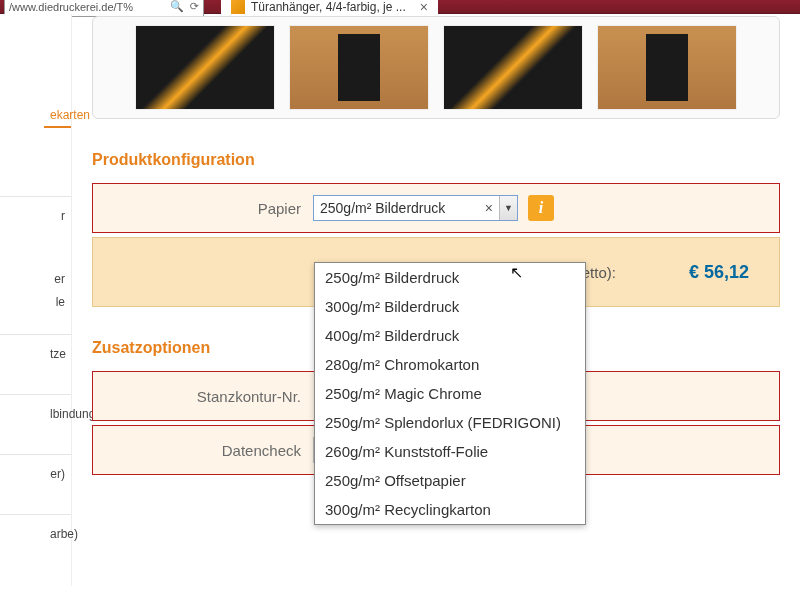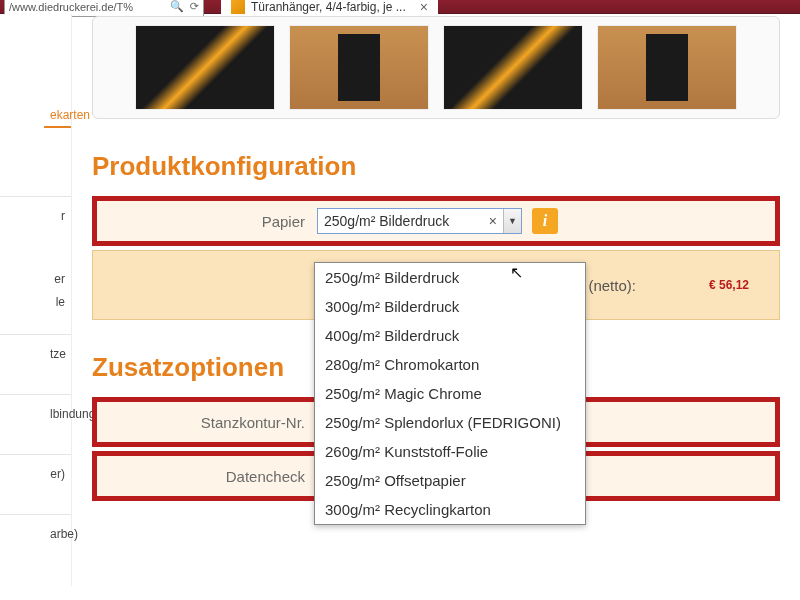--- a/index.html
+++ b/index.html
@@ -128,29 +128,29 @@
     content: '';
     position: absolute;
     left: 35%;
     top: 10%;
     width: 30%;
     height: 80%;
     background: #1a1a1a;
   }
   .section-title {
     color: #e6811d;
-    font-size: 26px;
+    font-size: 16px;
     font-weight: bold;
     margin: 32px 0 14px 0;
   }
   .config-row {
     display: flex;
     align-items: center;
     background: #fef5e8;
-    border: 5px solid #b91c1c;
+    border: 1px solid #b91c1c;
     height: 50px;
     margin-bottom: 4px;
     padding-right: 14px;
   }
   .config-label {
     width: 220px;
     text-align: right;
     padding-right: 12px;
     color: #6a6a6a;
     font-size: 15px;
@@ -219,22 +219,22 @@
     margin-bottom: 8px;
     padding-right: 30px;
     justify-content: flex-end;
     gap: 50px;
   }
   .price-label {
     color: #555;
     font-size: 15px;
   }
   .price-value {
-    color: #b91c1c;
-    font-size: 12px;
+    color: #0369a1;
+    font-size: 18px;
     font-weight: bold;
     margin-left: 23px;
   }
   .dropdown-list {
     position: absolute;
     top: 262px;
     left: 314px;
     width: 272px;
     background: #fff;
     border: 1px solid #888;

